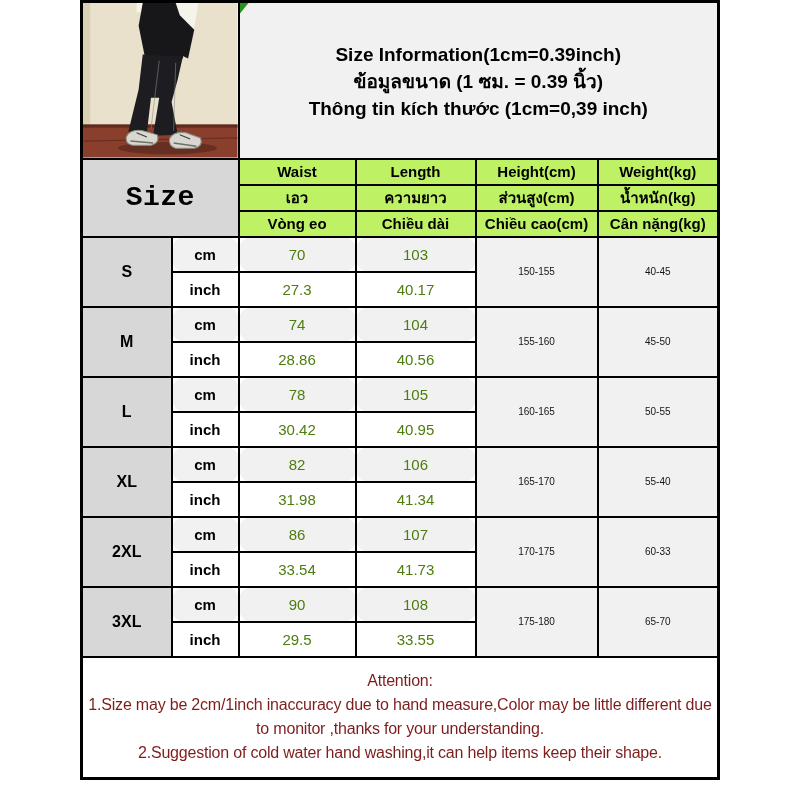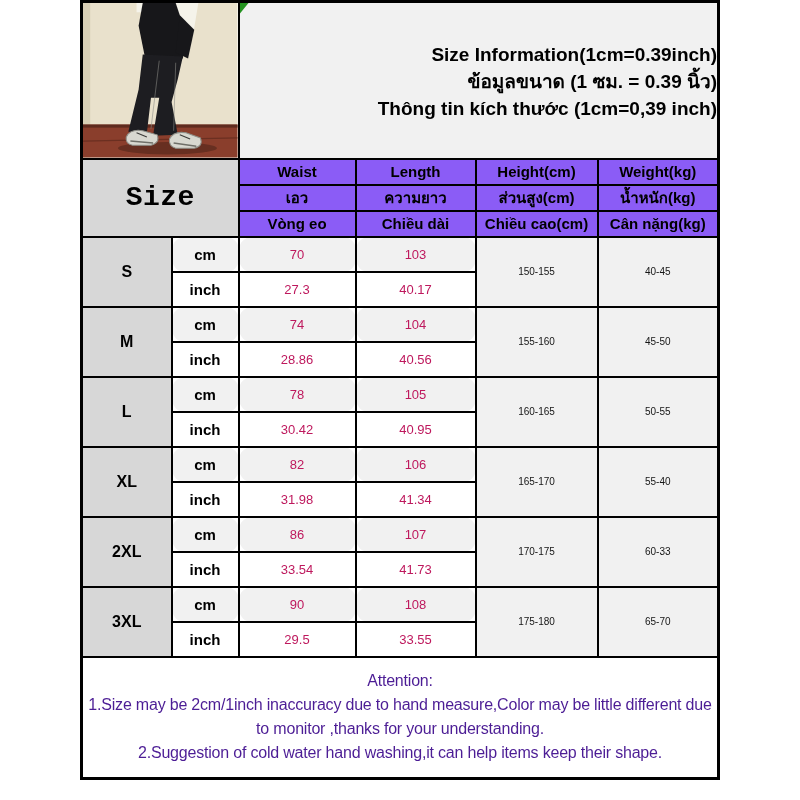--- a/index.html
+++ b/index.html
@@ -17,33 +17,33 @@
   tr.r-notes{height:122px;}
 
   td.photo-cell{background:#ffffff;padding:3px;}
   .photo-wrap{width:100%;height:100%;}
   .photo-wrap svg{display:block;width:100%;height:100%;}
 
   td.title-cell{background:#f1f1f1;position:relative;}
   .corner-tri{position:absolute;top:0;left:0;width:9px;height:11px;background:#23921f;
               clip-path:polygon(0 0,100% 0,0 100%);}
   .title-line{font-weight:bold;font-size:19px;line-height:27px;white-space:nowrap;}
-  .title-stack{display:flex;flex-direction:column;justify-content:center;align-items:flex-end;height:100%;padding-top:2px;}
+  .title-stack{display:flex;flex-direction:column;justify-content:center;align-items:center;height:100%;padding-top:2px;}
 
   td.size-big{background:#d7d7d7;font-weight:bold;font-size:28px;letter-spacing:.5px;font-family:Liberation Mono, monospace;}
-  td.head{background:#8b5cf6;font-weight:bold;font-size:15px;white-space:nowrap;}
+  td.head{background:#bef264;font-weight:bold;font-size:15px;white-space:nowrap;}
   td.size-label{background:#d7d7d7;font-weight:bold;font-size:16px;}
   td.unit{font-weight:bold;font-size:15px;}
-  td.val{font-size:13px;color:#be185d;}
+  td.val{font-size:15px;color:#4d7c0f;}
   td.lt{background:#f1f1f1;border-radius:13px;}
   td.wh{background:#ffffff;}
   td.range{font-size:10px;background:#f1f1f1;color:#151515;}
 
   td.notes{background:#ffffff;text-align:left;vertical-align:top;padding:3px 8px;}
-  .notes-text{font-size:16px;line-height:24px;letter-spacing:-0.2px;color:#4c1d95;}
+  .notes-text{font-size:16px;line-height:24px;letter-spacing:-0.2px;color:#7f1d1d;}
 </style>
 </head>
 <body>
 
 <div class="canvas">
   <div class="sheet">
     <table class="size-table">
       <colgroup>
         <col style="width:90px">
           <col style="width:67px">

